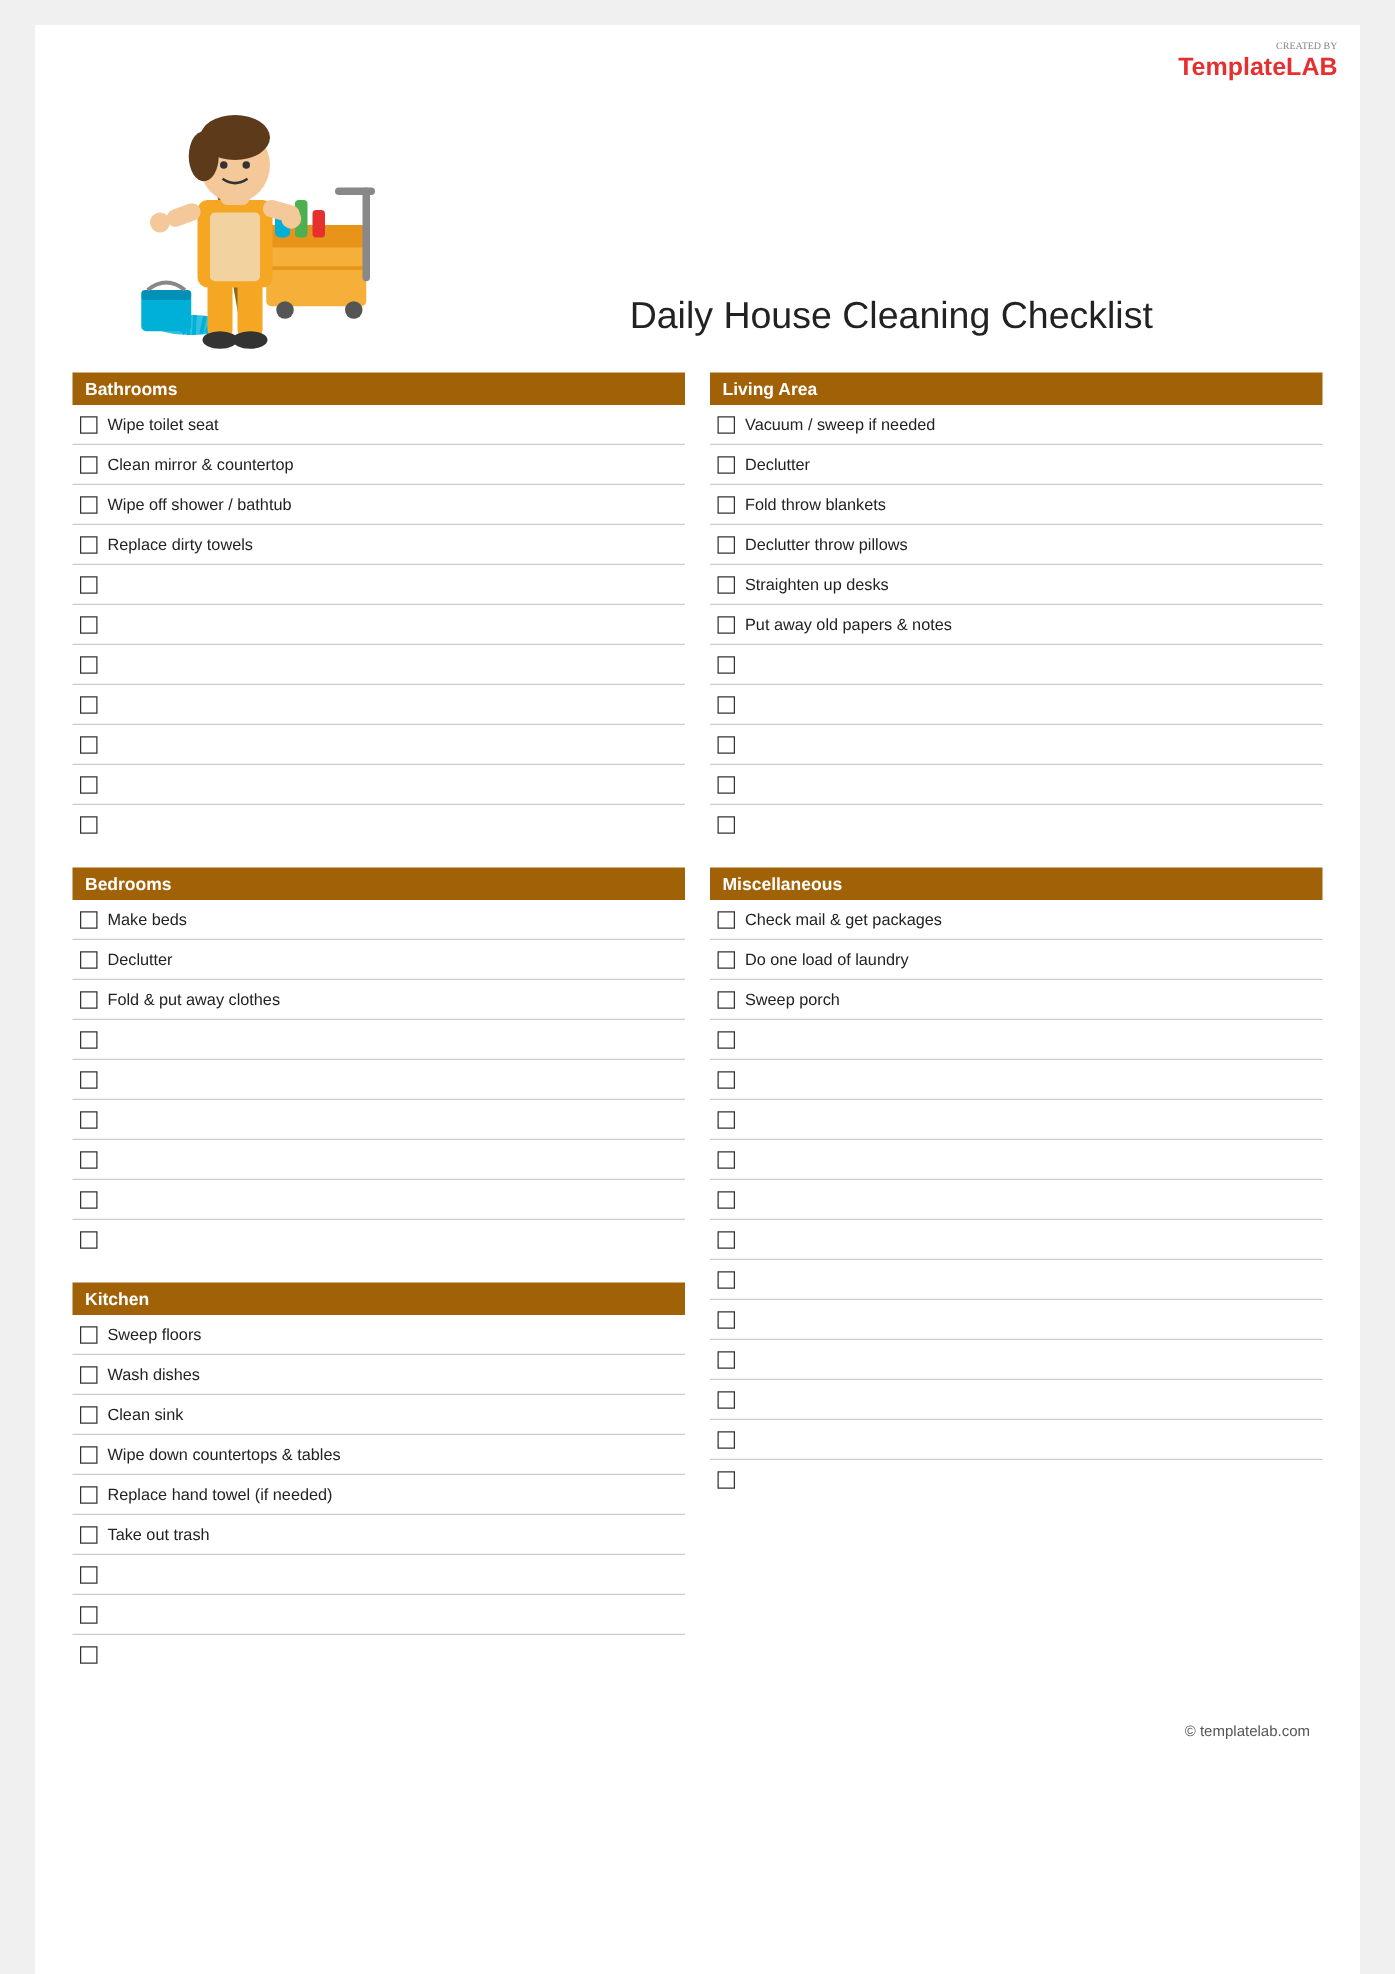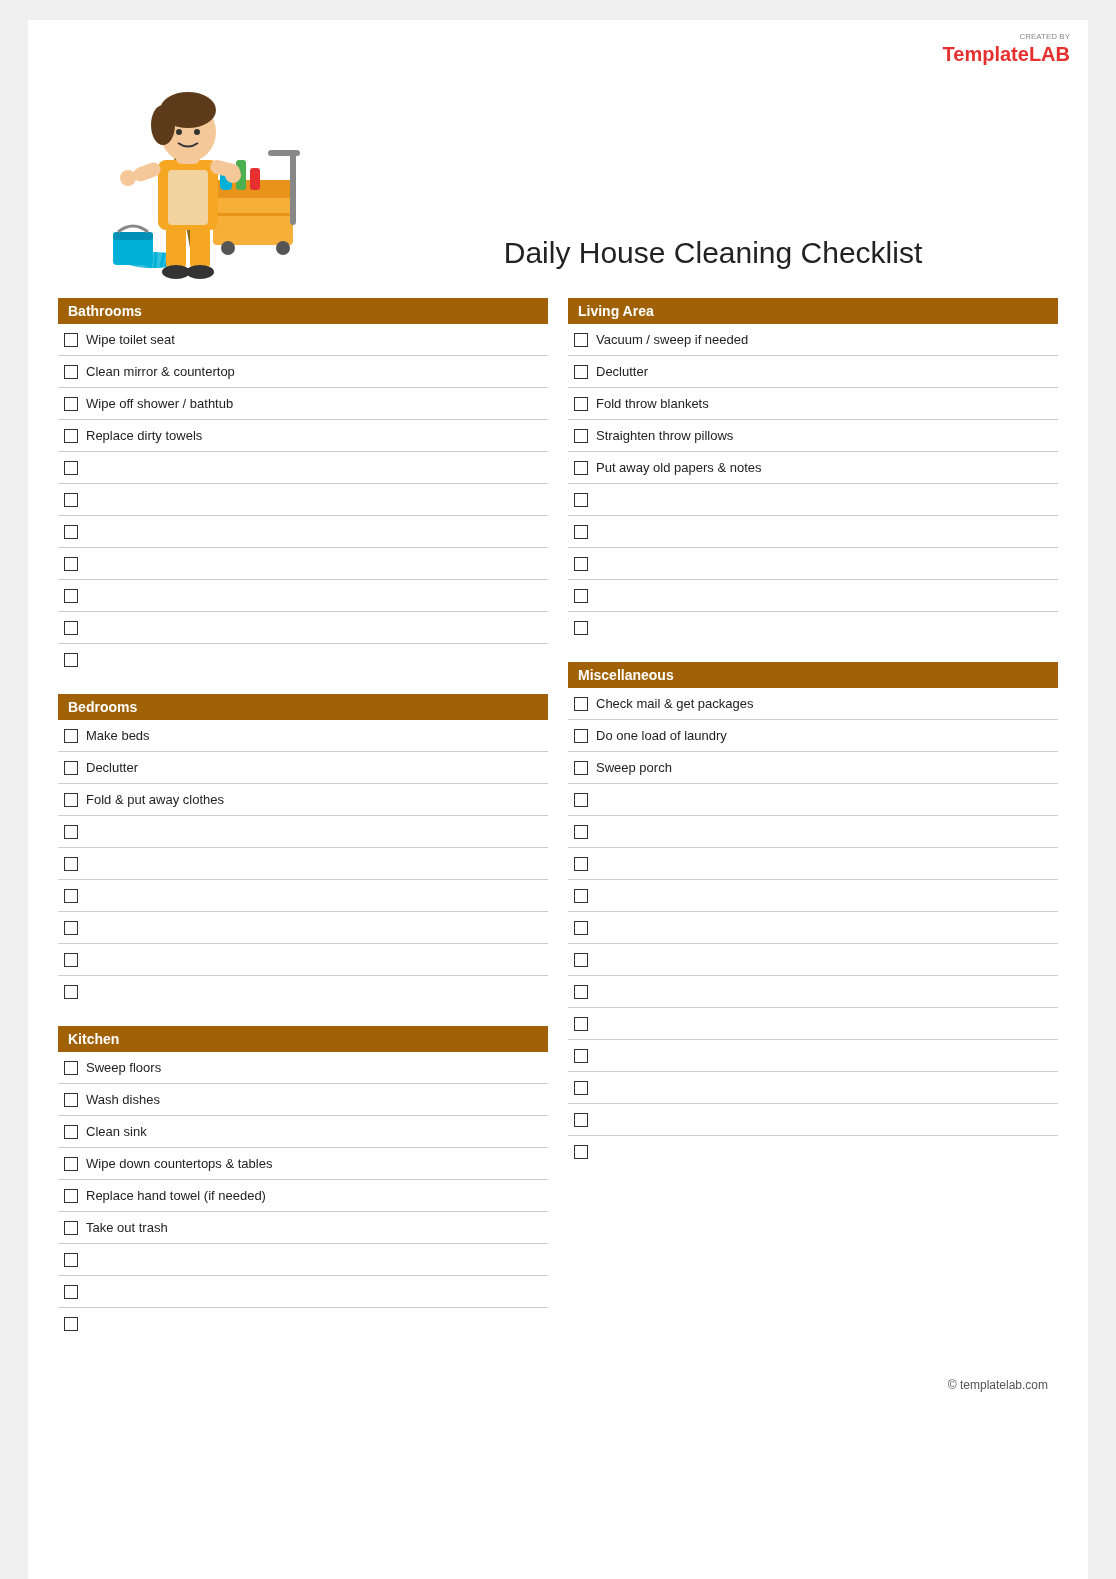--- a/index.html
+++ b/index.html
@@ -23,20 +23,21 @@
       right: 18px;
       text-align: right;
       font-size: 10px;
       color: #555;
     }
     .top-logo .created-by {
       font-size: 8px;
       color: #888;
       display: block;
       margin-bottom: 2px;
+      font-family: Liberation Serif, serif;
     }
     .top-logo .brand {
       font-size: 20px;
       font-weight: bold;
       color: #1a1a1a;
     }
     .top-logo .brand span {
       color: #e63030;
     }
     .header-section {
@@ -331,21 +332,25 @@
           <div class="check-item">
             <span class="checkbox"></span>
             <span class="item-text">Declutter</span>
           </div>
           <div class="check-item">
             <span class="checkbox"></span>
             <span class="item-text">Fold throw blankets</span>
           </div>
           <div class="check-item">
             <span class="checkbox"></span>
-            <span class="item-text">Straighten throw pillows</span>
+            <span class="item-text">Declutter throw pillows</span>
+          </div>
+          <div class="check-item">
+            <span class="checkbox"></span>
+            <span class="item-text">Straighten up desks</span>
           </div>
           <div class="check-item">
             <span class="checkbox"></span>
             <span class="item-text">Put away old papers &amp; notes</span>
           </div>
           <div class="check-item">
             <span class="checkbox"></span>
             <span class="item-text empty">&nbsp;</span>
           </div>
           <div class="check-item">

